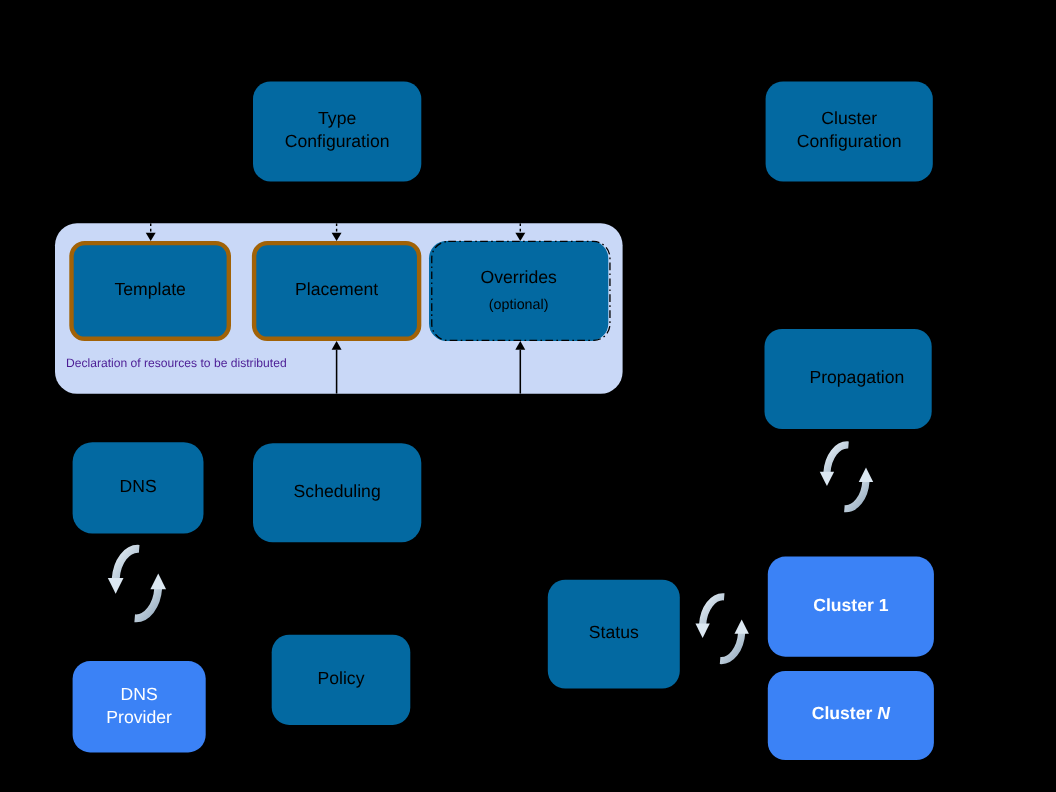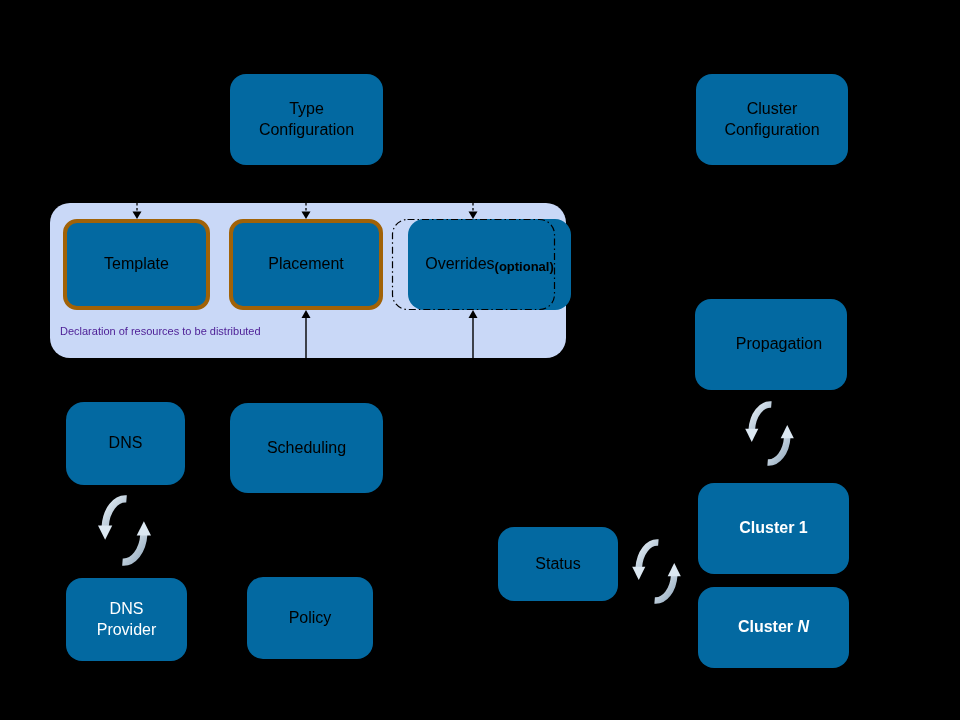--- a/index.html
+++ b/index.html
@@ -17,35 +17,35 @@
     justify-content:center;
     text-align:center;
     box-sizing:border-box;
     border-radius:16px;
     font-size:16px;
     line-height:1.3;
     color:#000;
   }
   .node .lbl{white-space:pre-line;}
   .light{background:#0369a1;}
-  .blue{background:#0369a1;color:#ffffff;font-weight:bold;}
+  .blue{background:#3b82f6;color:#ffffff;font-weight:bold;margin-top:23px;}
   .bordered{border:4px solid #a16207;border-radius:14px;}
   .container-box{
     position:absolute;
     background:#c9d8f7;
     border-radius:20px;
   }
   .container-caption{
     position:absolute;
     left:10px;
     top:122px;
     font-size:11px;
     color:#4c1d95;
   }
-  .sub{font-size:13px;margin-top:5px;font-weight:bold;}
+  .sub{font-size:13px;margin-top:5px;}
   .overlay{
     position:absolute;
     inset:0;
     pointer-events:none;
     z-index:5;
   }
   .sync{position:absolute;}
 </style>
 </head>
 <body>
@@ -72,21 +72,21 @@
 <div class="container-box" style="left:50px;top:203px;width:516px;height:155px;">
 
   <div class="node light bordered" style="left:13px;top:16px;width:147px;height:91px;">
     <span class="lbl">Template</span>
   </div>
 
   <div class="node light bordered" style="left:179px;top:16px;width:154px;height:91px;">
     <span class="lbl">Placement</span>
   </div>
 
-  <div class="node light" style="left:358px;top:16px;width:163px;height:91px;">
+  <div class="node light" style="left:340px;top:16px;width:163px;height:91px;flex-direction:column;">
     <span class="lbl">Overrides</span>
     <span class="sub">(optional)</span>
   </div>
 
   <div class="container-caption">Declaration of resources to be distributed</div>
 
   <svg class="overlay" viewBox="0 0 516 155">
 
     <rect x="342.5" y="16.5" width="162" height="90" rx="15" fill="none" stroke="#000" stroke-width="1.2" stroke-dasharray="7 3 1.5 3"></rect>
 
@@ -148,21 +148,21 @@
 </svg>
 
 <div class="node blue" style="left:698px;top:483px;width:151px;height:91px;">
   <span class="lbl">Cluster 1</span>
 </div>
 
 <div class="node blue" style="left:698px;top:587px;width:151px;height:81px;">
   <span class="lbl"><span>Cluster </span><i>N</i></span>
 </div>
 
-<div class="node light" style="left:498px;top:527px;width:120px;height:74px;text-align:center;">
+<div class="node light" style="left:498px;top:527px;width:120px;height:99px;text-align:center;">
   <span class="lbl">Status</span>
 </div>
 
 <svg class="sync" style="left:631px;top:536px;" width="51" height="71" viewBox="0 0 54 76">
   <path d="M29 7 A20 30 0 0 0 8 34" fill="none" stroke="url(#syncGrad)" stroke-width="7"></path>
   <path d="M1 33 L15 33 L8 47 Z" fill="#dce8f2"></path>
   <path d="M25 69 A20 30 0 0 0 46 42" fill="none" stroke="url(#syncGrad)" stroke-width="7"></path>
   <path d="M39 43 L53 43 L46 29 Z" fill="#dce8f2"></path>
 </svg>
 

